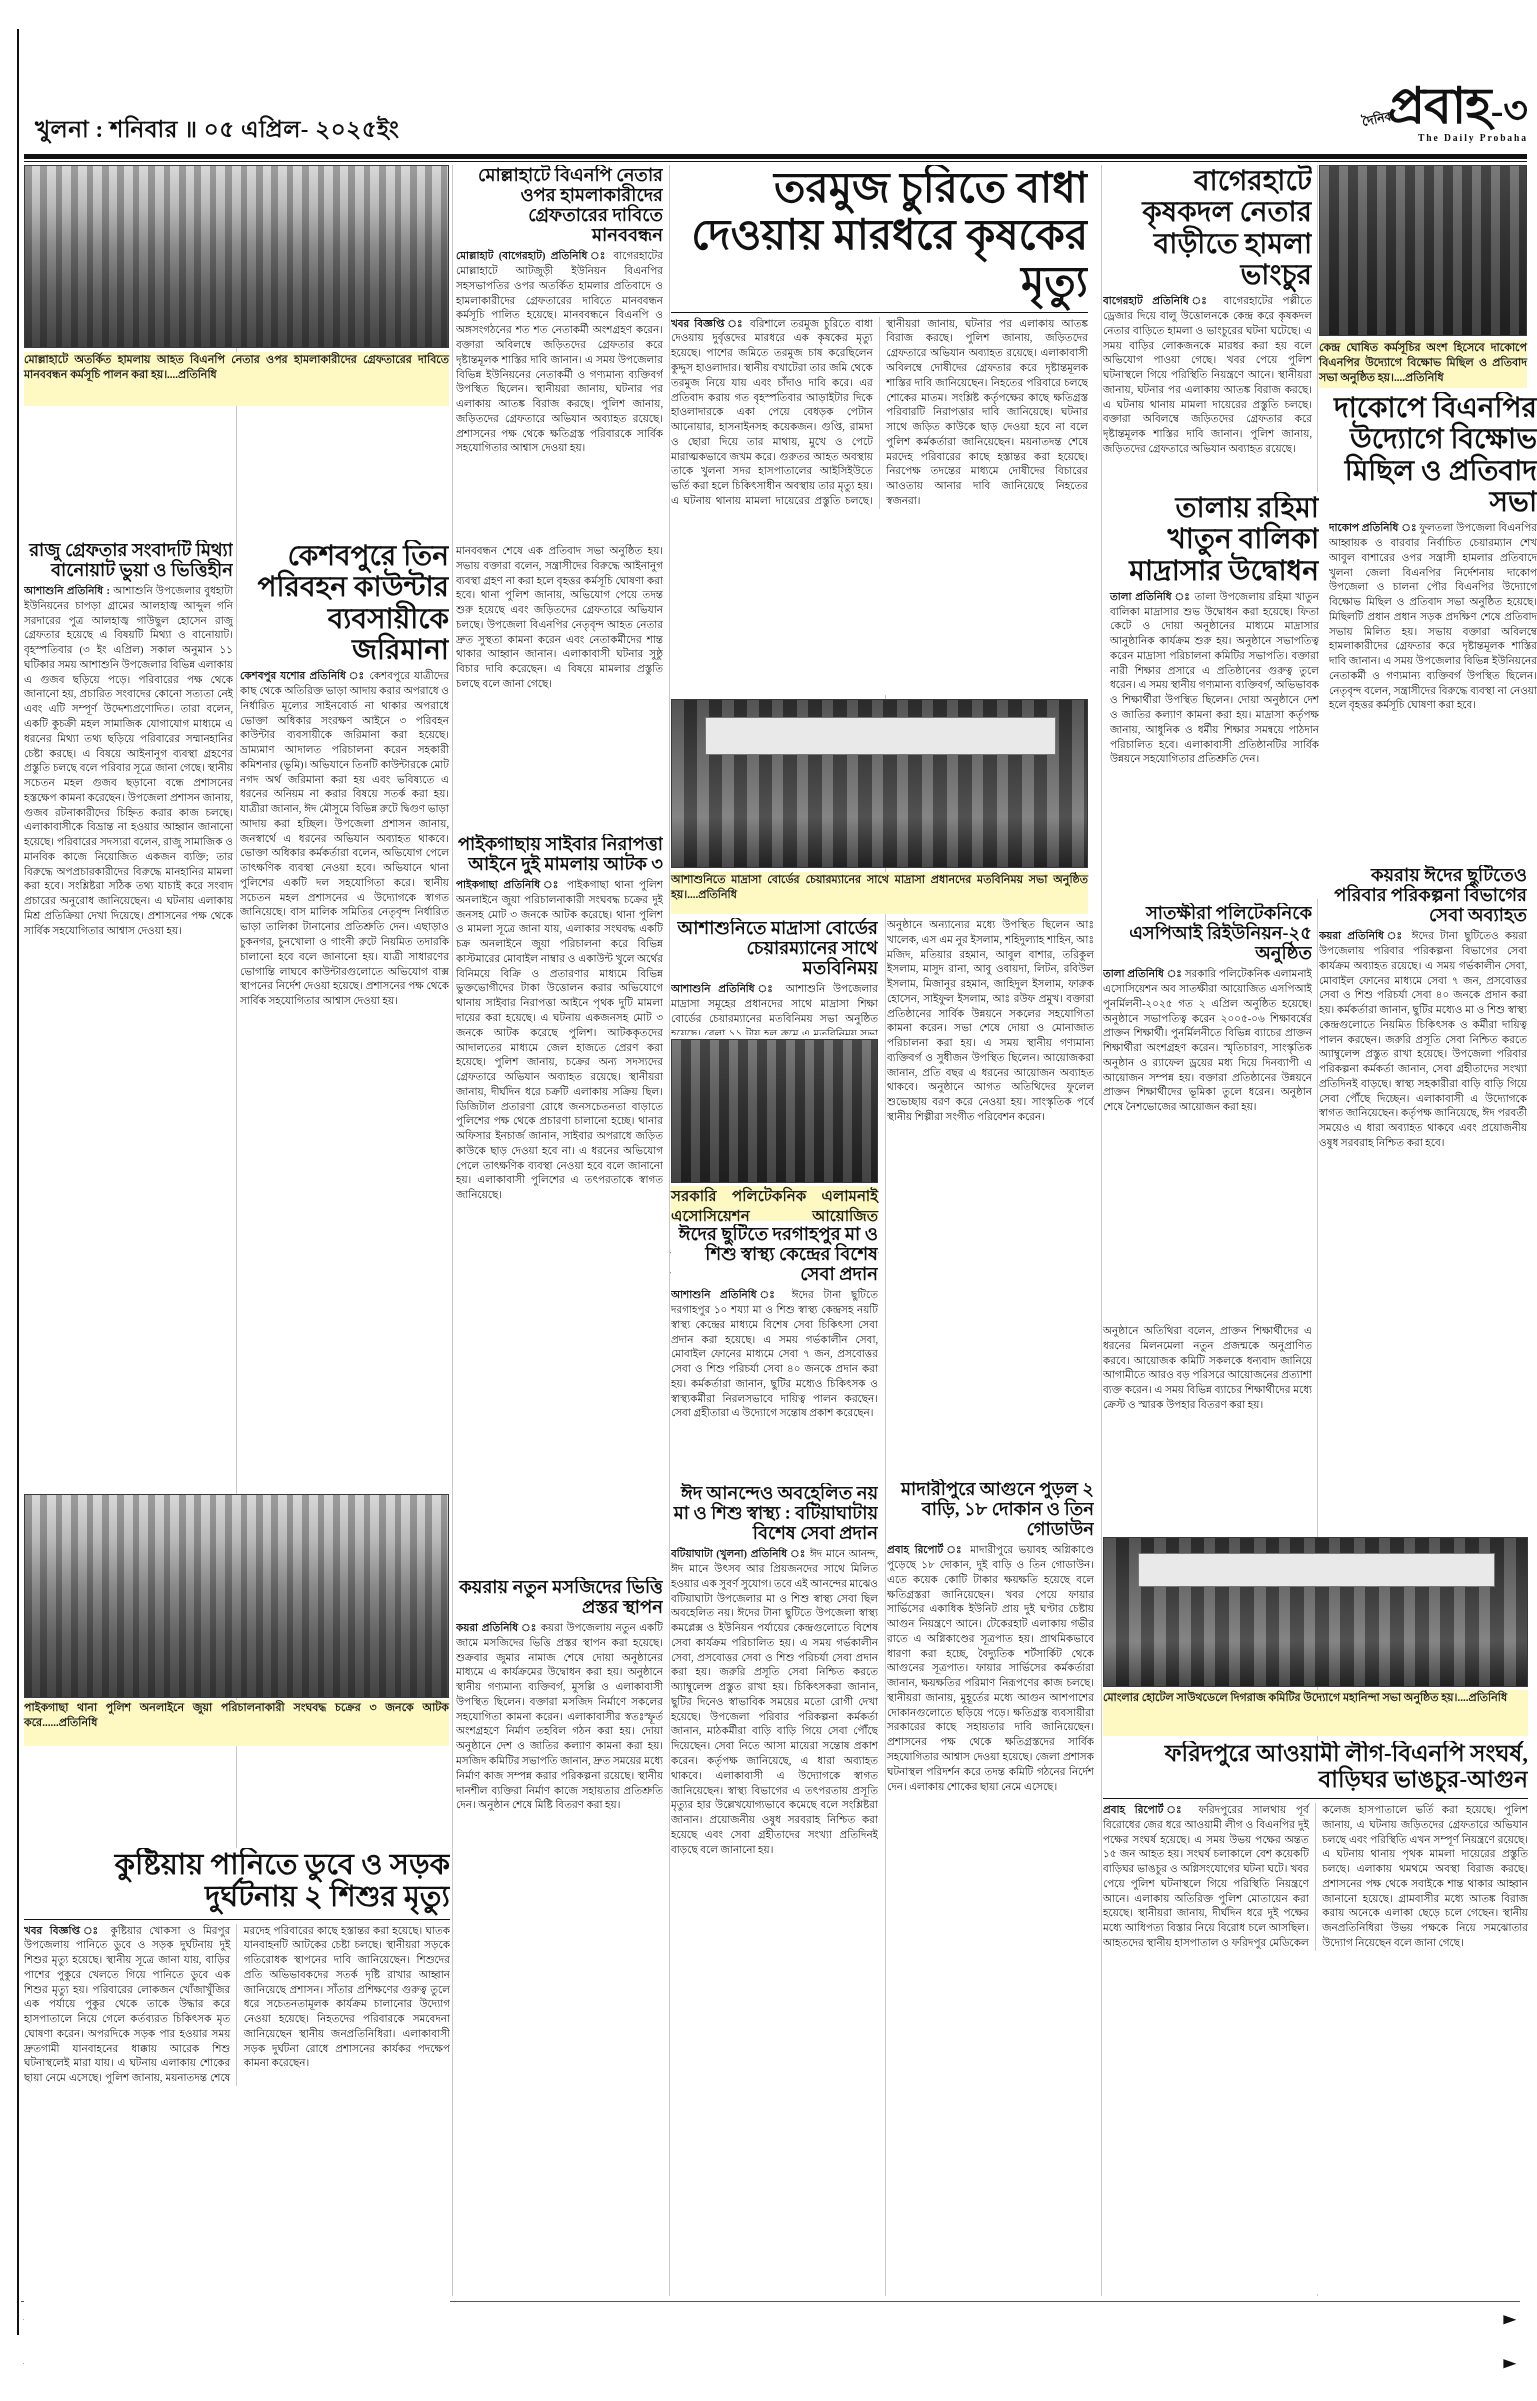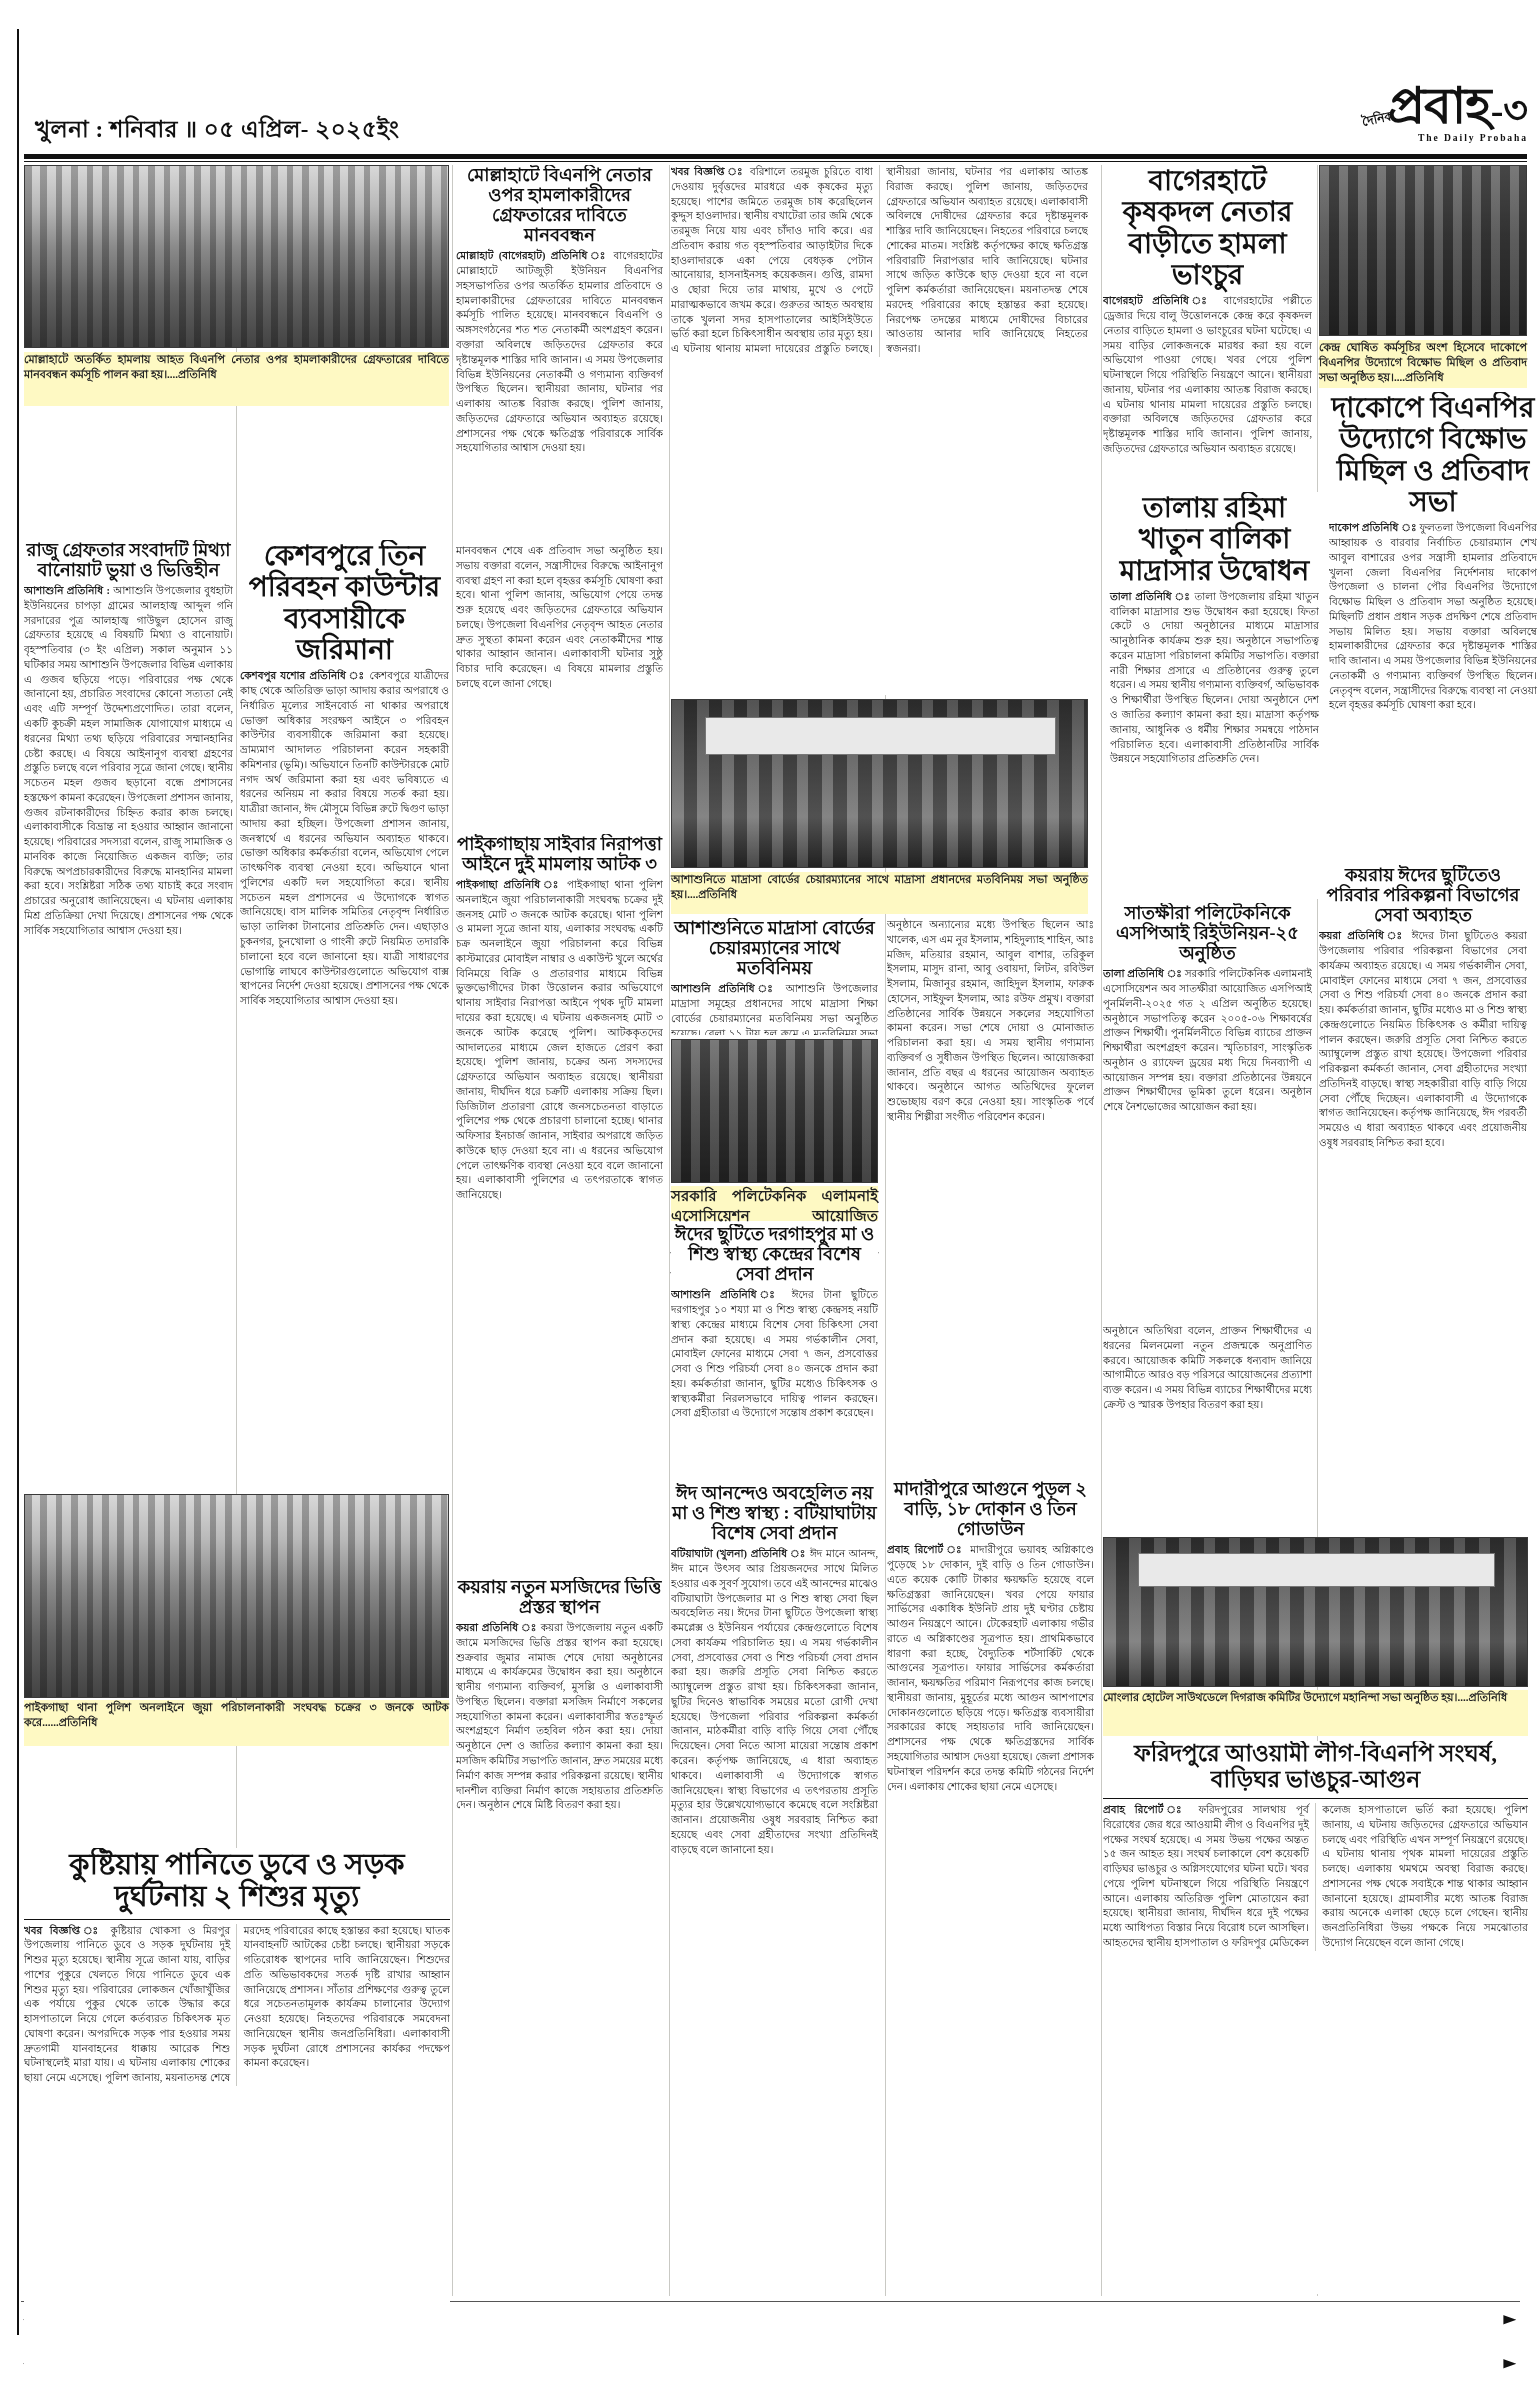--- a/index.html
+++ b/index.html
@@ -20,21 +20,21 @@
   .logo-pre{font-size:12.5px;font-weight:bold;display:inline-block;transform:rotate(-12deg);margin-right:-5.8px;}
   .logo-main{font-size:50px;font-weight:bold;letter-spacing:-1px;}
   .logo-page{font-size:38px;font-weight:bold;}
   .logo-sub{font-size:9.6px;font-weight:bold;letter-spacing:1.9px;margin-top:1.9px;}
   .hrule-thick{position:absolute;left:24px;width:1503px;height:4.8px;background:#111;}
   .hrule-thin{position:absolute;left:24px;width:1503px;height:1px;background:#111;}
   
   .vrule{position:absolute;top:165px;height:2131px;width:1px;background:#c9c9c4;z-index:0;}
   
   .article{position:absolute;z-index:1;background:#fff;overflow:hidden;}
-  .article h2{margin:0 0 3.8px 0;text-align:center;font-weight:bold;line-height:1.12;}
+  .article h2{margin:0 0 3.8px 0;text-align:right;font-weight:bold;line-height:1.12;}
   .h-lead{font-size:42px;}
   .h-xl{font-size:29px;}
   .h-lg{font-size:23px;}
   .h-md{font-size:28px;}
   .h-sm{font-size:18px;}
   .rule-under{border-bottom:1.4px solid #111;padding-bottom:5.8px;margin-bottom:5.8px;}
   .body-2col{column-count:2;column-gap:13.4px;column-rule:1px solid #c9c9c4;}
   .bodytext{font-size:10.4px;line-height:1.42;text-align:justify;color:#191919;}
   .byline{font-weight:bold;}
   
@@ -83,20 +83,21 @@
   <div class="photo" style="left:24px;top:165px;width:425px;height:183px;"></div>
   <div class="caption" style="left:24px;top:352px;width:425px;height:54px;">মোল্লাহাটে অতর্কিত হামলায় আহত বিএনপি নেতার ওপর হামলাকারীদের গ্রেফতারের দাবিতে মানববন্ধন কর্মসূচি পালন করা হয়।....প্রতিনিধি</div>
 
   <section class="article" style="left:456px;top:165px;width:207px;height:375px;">
     <h2 class="h-sm">মোল্লাহাটে বিএনপি নেতার ওপর হামলাকারীদের গ্রেফতারের দাবিতে মানববন্ধন</h2>
     <div class="bodytext"><span class="byline">মোল্লাহাট (বাগেরহাট) প্রতিনিধি ঃ</span>
       <span>বাগেরহাটের মোল্লাহাটে আটজুড়ী ইউনিয়ন বিএনপির সহসভাপতির ওপর অতর্কিত হামলার প্রতিবাদে ও হামলাকারীদের গ্রেফতারের দাবিতে মানববন্ধন কর্মসূচি পালিত হয়েছে। মানববন্ধনে বিএনপি ও অঙ্গসংগঠনের শত শত নেতাকর্মী অংশগ্রহণ করেন। বক্তারা অবিলম্বে জড়িতদের গ্রেফতার করে দৃষ্টান্তমূলক শাস্তির দাবি জানান। এ সময় উপজেলার বিভিন্ন ইউনিয়নের নেতাকর্মী ও গণ্যমান্য ব্যক্তিবর্গ উপস্থিত ছিলেন। স্থানীয়রা জানায়, ঘটনার পর এলাকায় আতঙ্ক বিরাজ করছে। পুলিশ জানায়, জড়িতদের গ্রেফতারে অভিযান অব্যাহত রয়েছে। প্রশাসনের পক্ষ থেকে ক্ষতিগ্রস্ত পরিবারকে সার্বিক সহযোগিতার আশ্বাস দেওয়া হয়।</span></div>
   </section>
 
   <section class="article" style="left:671px;top:165px;width:417px;height:530px;">
+    <h2 class="h-lead rule-under">তরমুজ চুরিতে বাধা দেওয়ায় মারধরে কৃষকের মৃত্যু</h2>
     <div class="bodytext body-2col"><span class="byline">খবর বিজ্ঞপ্তি ঃ</span>
       <span>বরিশালে তরমুজ চুরিতে বাধা দেওয়ায় দুর্বৃত্তদের মারধরে এক কৃষকের মৃত্যু হয়েছে। পাশের জমিতে তরমুজ চাষ করেছিলেন কুদ্দুস হাওলাদার। স্থানীয় বখাটেরা তার জমি থেকে তরমুজ নিয়ে যায় এবং চাঁদাও দাবি করে। এর প্রতিবাদ করায় গত বৃহস্পতিবার আড়াইটার দিকে হাওলাদারকে একা পেয়ে বেধড়ক পেটান আনোয়ার, হাসনাইনসহ কয়েকজন। গুপ্তি, রামদা ও ছোরা দিয়ে তার মাথায়, মুখে ও পেটে মারাত্মকভাবে জখম করে। গুরুতর আহত অবস্থায় তাকে খুলনা সদর হাসপাতালের আইসিইউতে ভর্তি করা হলে চিকিৎসাধীন অবস্থায় তার মৃত্যু হয়। এ ঘটনায় থানায় মামলা দায়েরের প্রস্তুতি চলছে। স্থানীয়রা জানায়, ঘটনার পর এলাকায় আতঙ্ক বিরাজ করছে। পুলিশ জানায়, জড়িতদের গ্রেফতারে অভিযান অব্যাহত রয়েছে। এলাকাবাসী অবিলম্বে দোষীদের গ্রেফতার করে দৃষ্টান্তমূলক শাস্তির দাবি জানিয়েছেন। নিহতের পরিবারে চলছে শোকের মাতম। সংশ্লিষ্ট কর্তৃপক্ষের কাছে ক্ষতিগ্রস্ত পরিবারটি নিরাপত্তার দাবি জানিয়েছে। ঘটনার সাথে জড়িত কাউকে ছাড় দেওয়া হবে না বলে পুলিশ কর্মকর্তারা জানিয়েছেন। ময়নাতদন্ত শেষে মরদেহ পরিবারের কাছে হস্তান্তর করা হয়েছে। নিরপেক্ষ তদন্তের মাধ্যমে দোষীদের বিচারের আওতায় আনার দাবি জানিয়েছে নিহতের স্বজনরা।</span></div>
   </section>
 
   <section class="article" style="left:1103px;top:165px;width:209px;height:323px;">
     <h2 class="h-md">বাগেরহাটে কৃষকদল নেতার বাড়ীতে হামলা ভাংচুর</h2>
     <div class="bodytext"><span class="byline">বাগেরহাট প্রতিনিধি ঃ</span>
       <span>বাগেরহাটের পল্লীতে ড্রেজার দিয়ে বালু উত্তোলনকে কেন্দ্র করে কৃষকদল নেতার বাড়িতে হামলা ও ভাংচুরের ঘটনা ঘটেছে। এ সময় বাড়ির লোকজনকে মারধর করা হয় বলে অভিযোগ পাওয়া গেছে। খবর পেয়ে পুলিশ ঘটনাস্থলে গিয়ে পরিস্থিতি নিয়ন্ত্রণে আনে। স্থানীয়রা জানায়, ঘটনার পর এলাকায় আতঙ্ক বিরাজ করছে। এ ঘটনায় থানায় মামলা দায়েরের প্রস্তুতি চলছে। বক্তারা অবিলম্বে জড়িতদের গ্রেফতার করে দৃষ্টান্তমূলক শাস্তির দাবি জানান। পুলিশ জানায়, জড়িতদের গ্রেফতারে অভিযান অব্যাহত রয়েছে।</span></div>
   </section>
 

